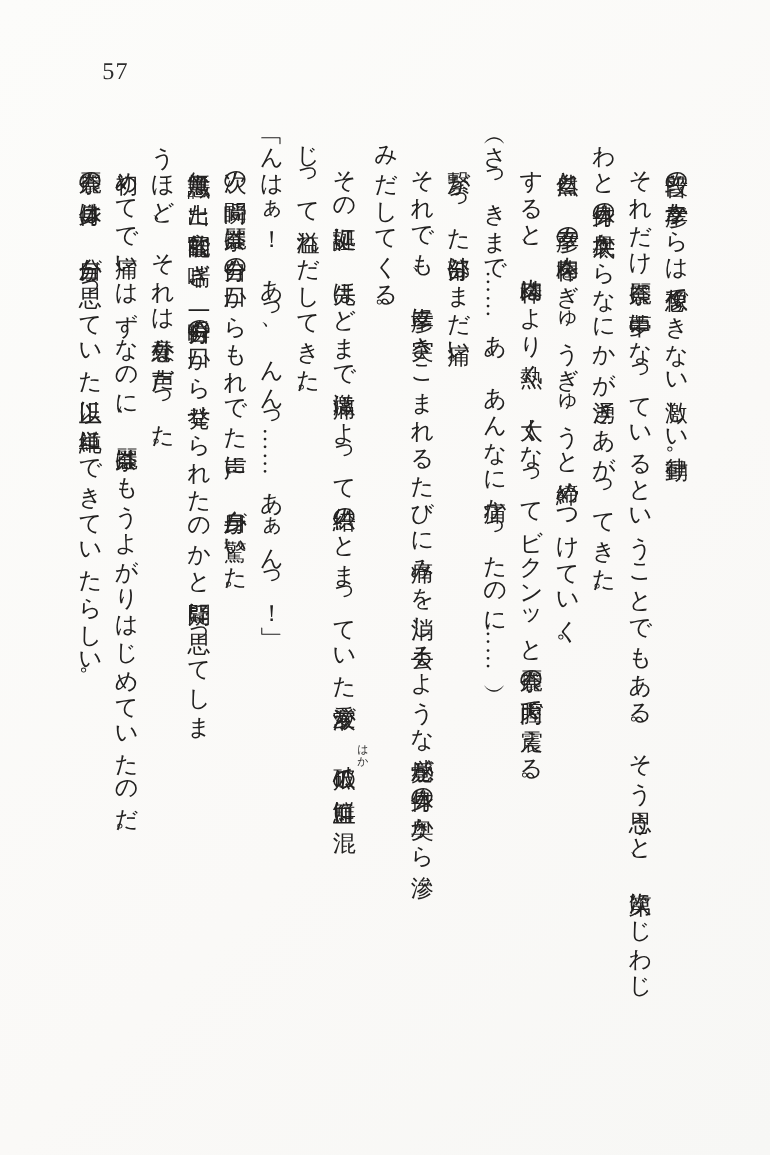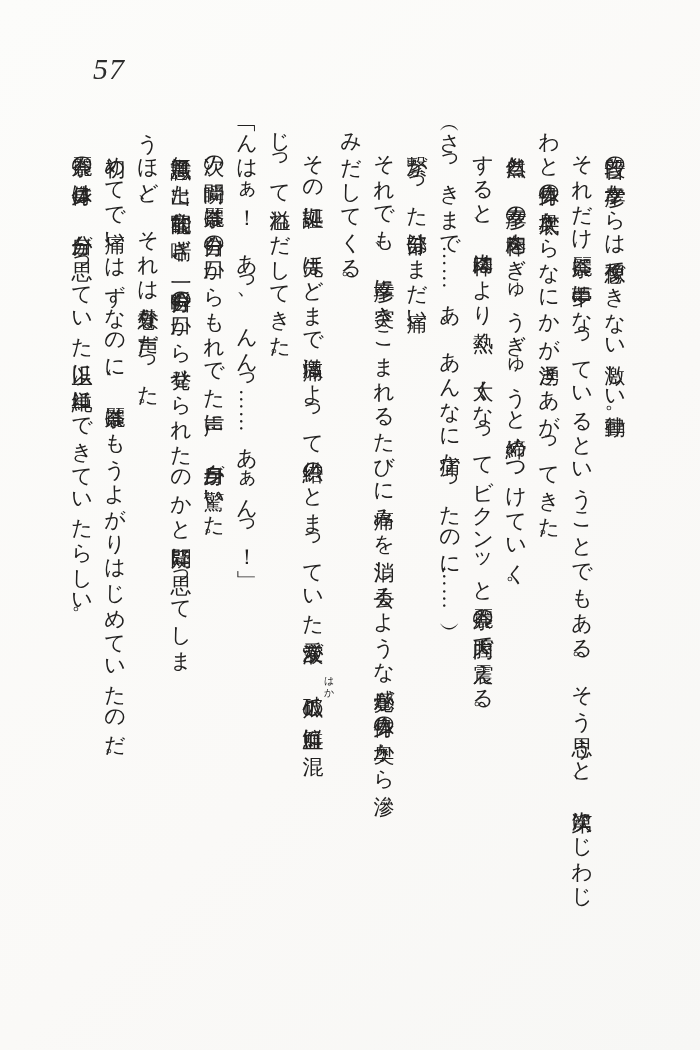--- a/index.html
+++ b/index.html
@@ -16,22 +16,21 @@
   .page {
     position: relative;
     width: 700px;
     height: 1050px;
     background: linear-gradient(135deg, #fcfcfa 0%, #faf9f7 60%, #f7f7f5 100%);
   }
   .page-number {
     position: absolute;
     top: 54px;
     left: 93px;
-    font-size: 30px;
-    font-style: italic;
+    font-size: 22px;
     color: #2d2d2d;
     letter-spacing: 1px;
     line-height: 1;
   }
   .text-block {
     position: absolute;
     top: 118px;
     right: 69px;
     width: 561px;
     height: 858px;

